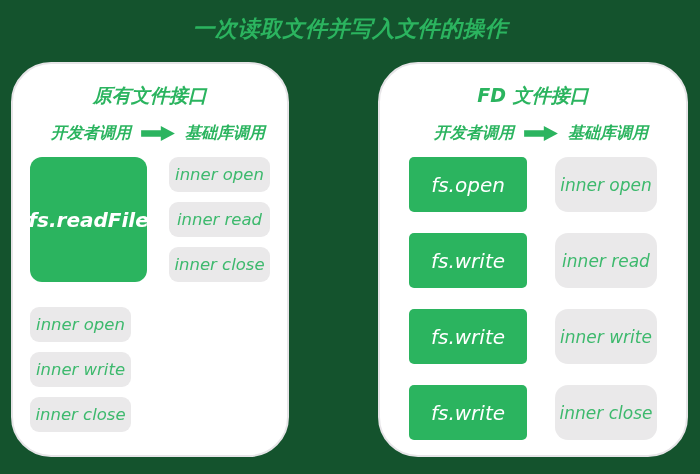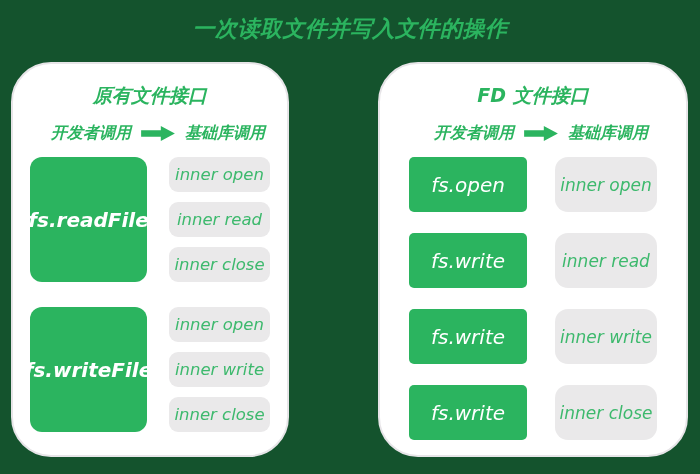--- a/index.html
+++ b/index.html
@@ -109,21 +109,20 @@
       <div class="groups">
         <div class="group-row">
           <div class="api-box tall">fs.readFile</div>
           <div class="inner-col">
             <div class="inner-pill">inner open</div>
             <div class="inner-pill">inner read</div>
             <div class="inner-pill">inner close</div>
           </div>
         </div>
         <div class="group-row">
-          <div class="api-box tall">fs.writeFile</div>
           <div class="inner-col">
             <div class="inner-pill">inner open</div>
             <div class="inner-pill">inner write</div>
             <div class="inner-pill">inner close</div>
           </div>
         </div>
       </div>
     </div>
   </section>
 

